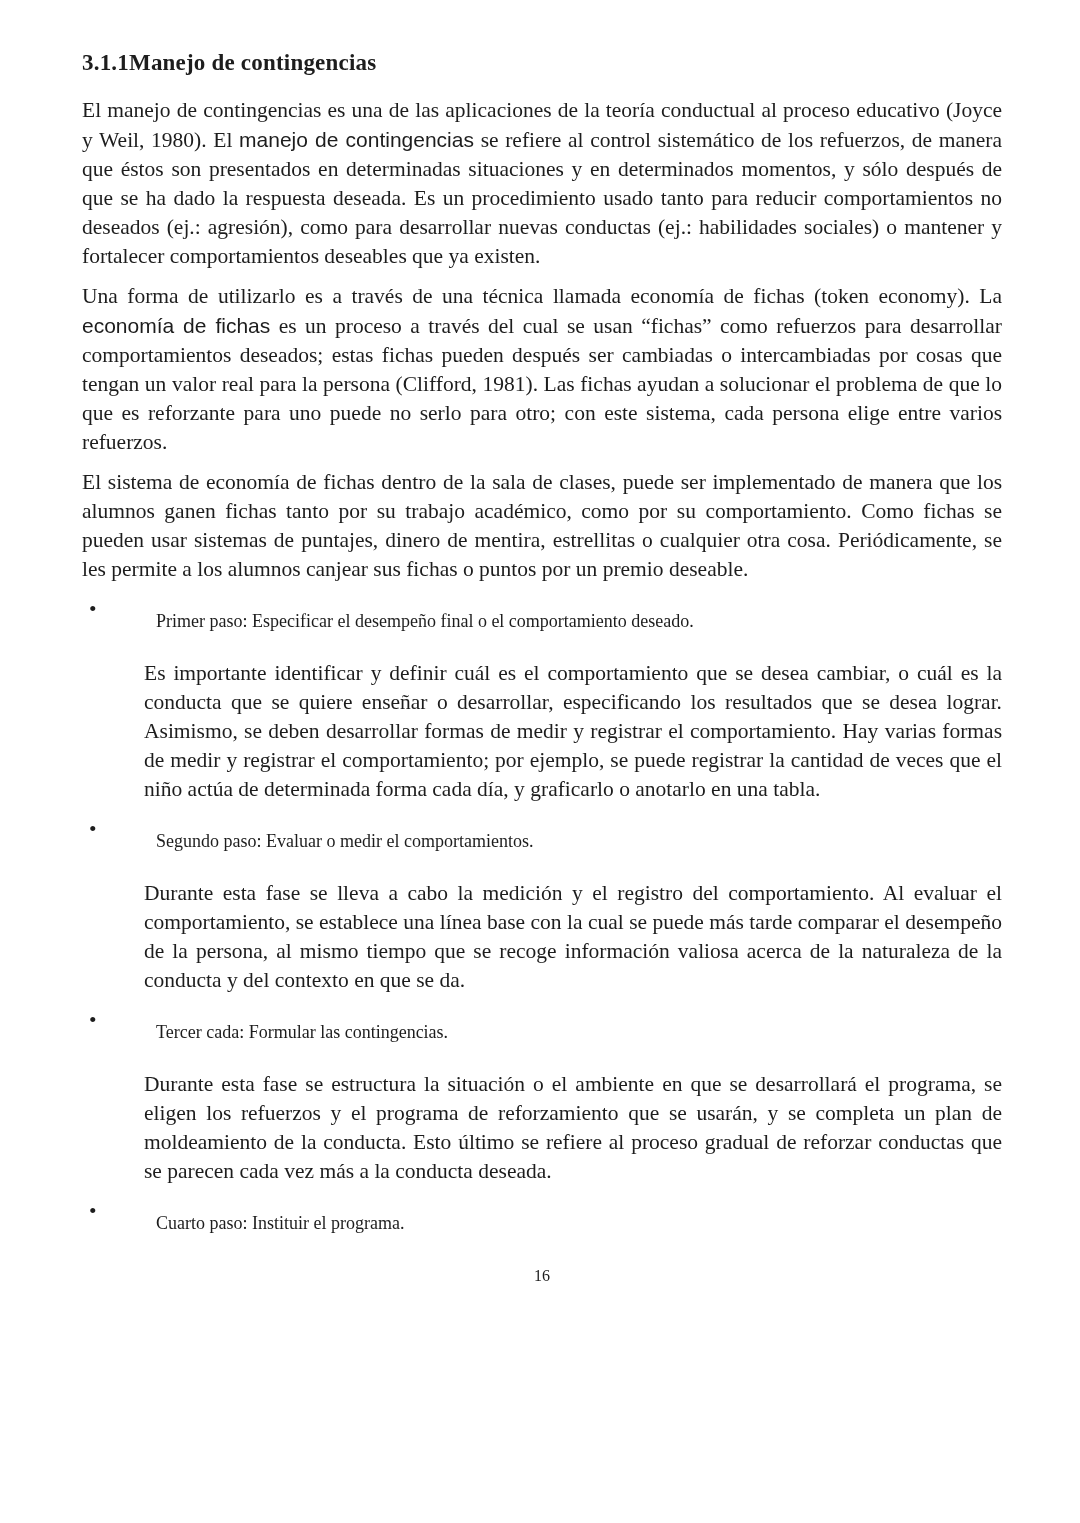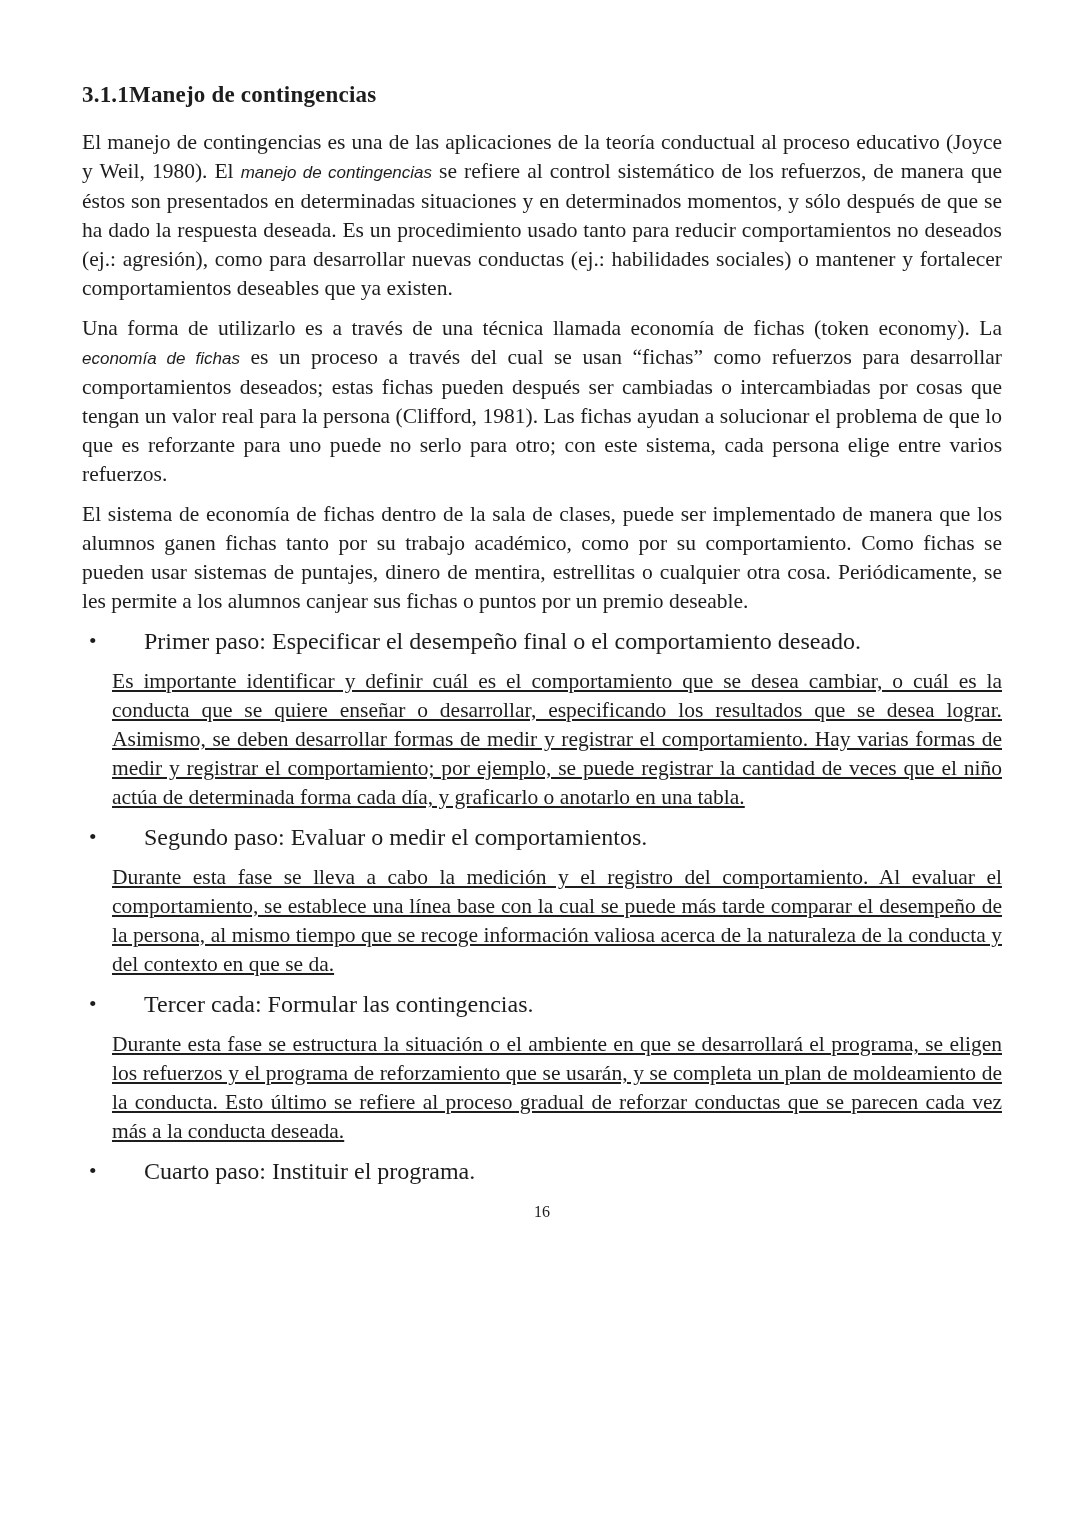--- a/index.html
+++ b/index.html
@@ -8,61 +8,59 @@
     height: 1523px;
     background: #ffffff;
     overflow: hidden;
     font-family: "Liberation Serif", serif;
     color: #1d1d1d;
   }
   .page {
     box-sizing: border-box;
     width: 1080px;
     height: 1523px;
-    padding: 82px 78px 0 82px;
+    padding: 50px 78px 0 82px;
   }
   .heading {
     font-family: "Liberation Serif", serif;
     font-size: 23px;
     font-weight: bold;
     margin: 0 0 20px 0;
     letter-spacing: 0.2px;
   }
   p.para {
     font-size: 21.5px;
     line-height: 29px;
     text-align: justify;
     margin: 0 0 11px 0;
   }
   p.para.sub {
-    margin-left: 30px;
-    text-decoration: underline;
+    margin-left: 62px;
   }
   .bullet-item {
     display: flex;
     margin: 0 0 11px 0;
   }
   .bullet-dot {
     flex: 0 0 62px;
     box-sizing: border-box;
     padding-left: 7px;
     font-size: 21.5px;
     line-height: 29px;
   }
   .bullet-text {
     flex: 1;
-    margin: 0;
-    font-size: 24px;
+    margin: 12px;
+    font-size: 18px;
     line-height: 29px;
     text-align: left;
   }
   .italic-sans {
     font-family: "Liberation Sans", sans-serif;
-    font-style: italic;
-    font-size: 17px;
+    font-size: 21px;
   }
   .page-number {
     text-align: center;
     font-size: 16px;
     line-height: 29px;
     margin-top: 1px;
   }
 </style>
 </head>
 <body>

